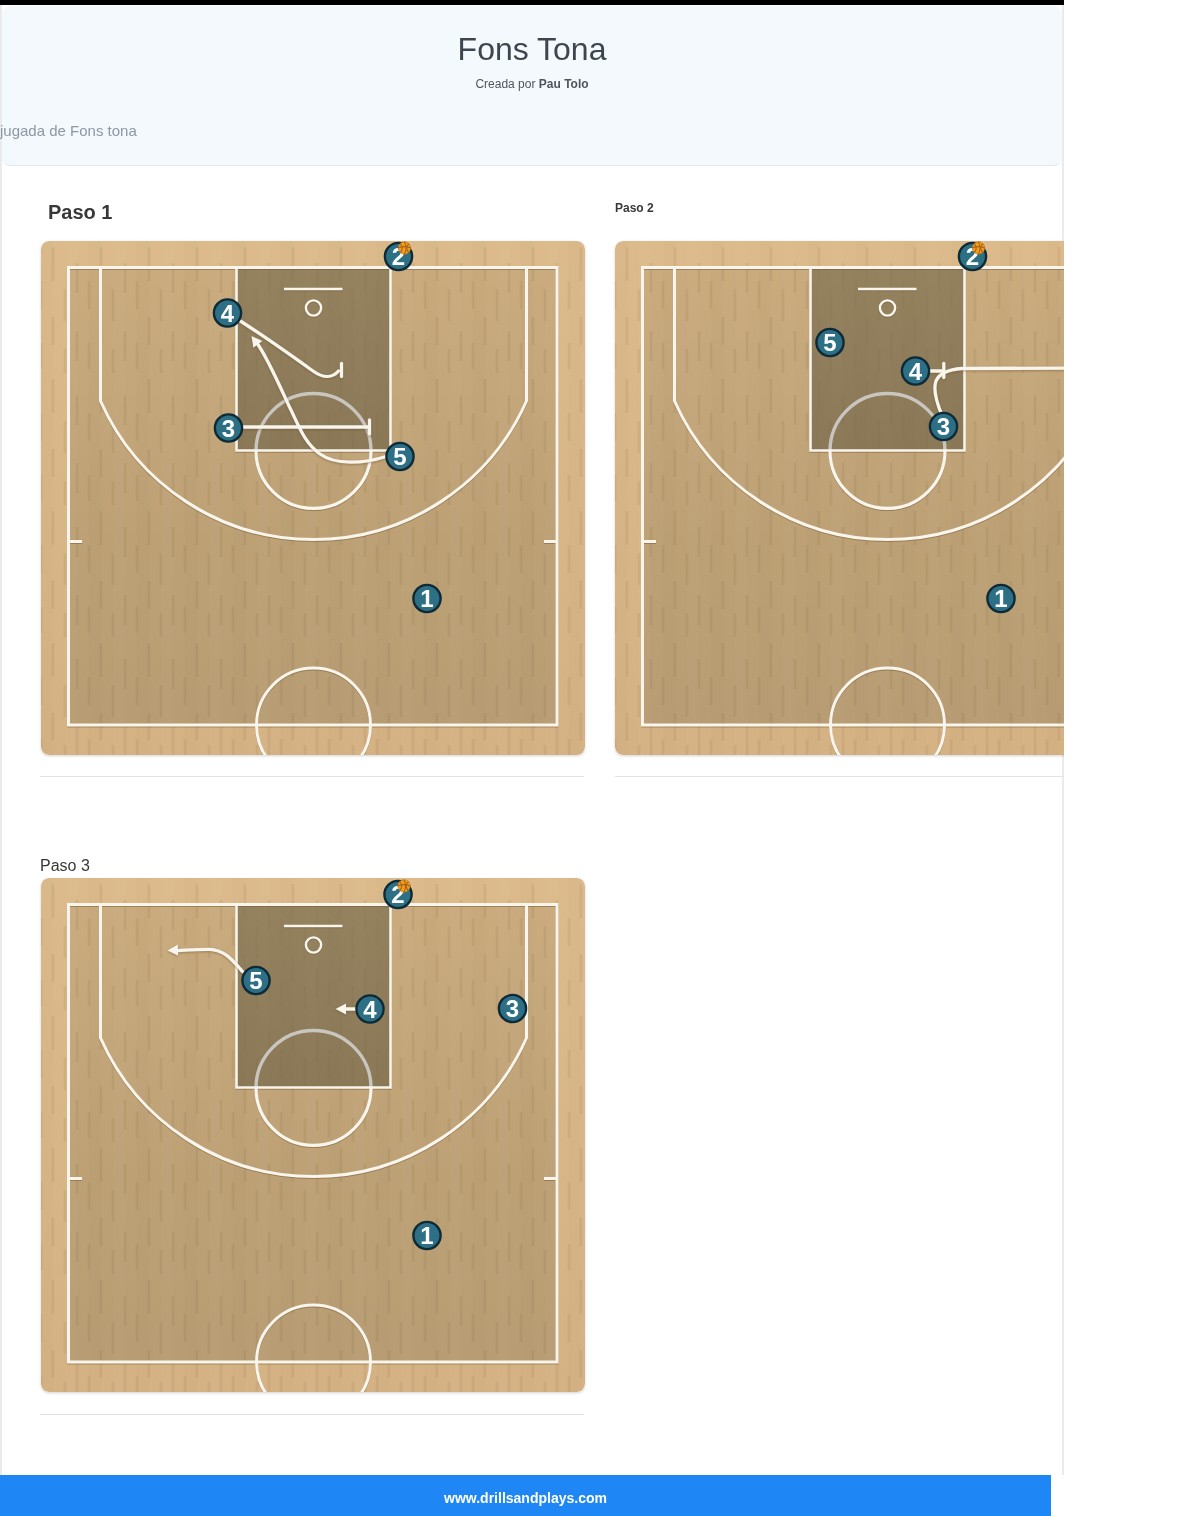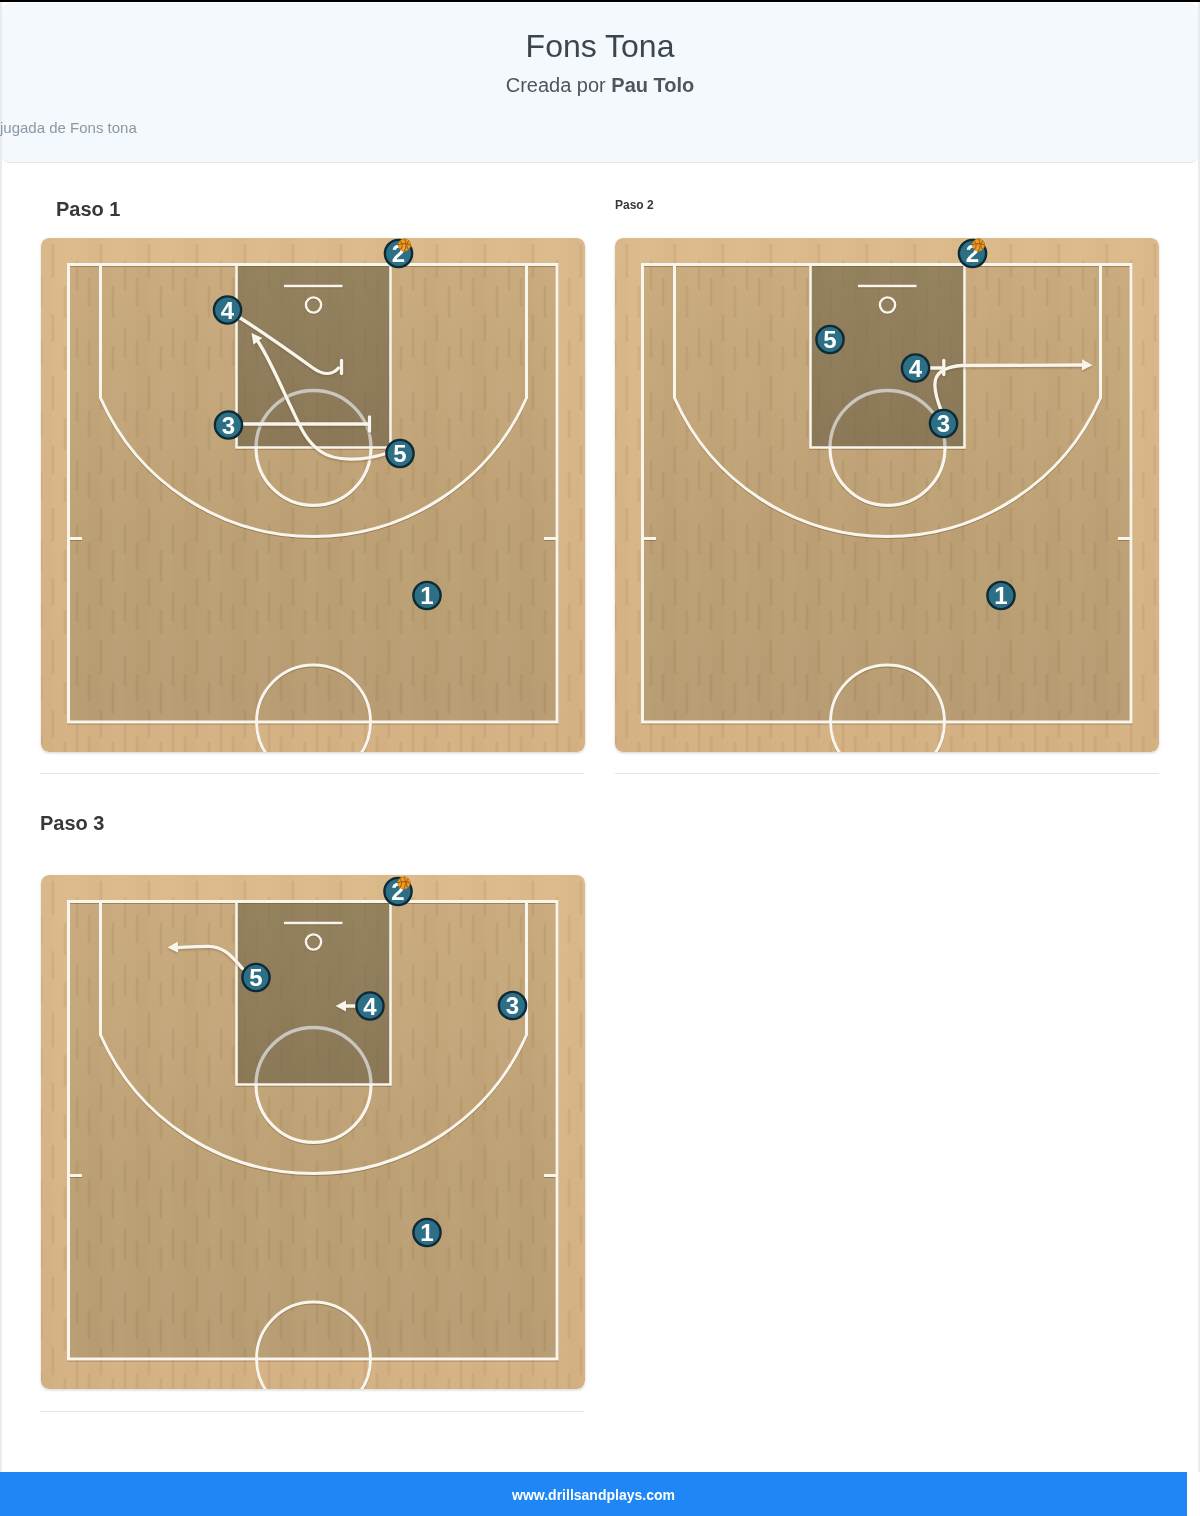--- a/index.html
+++ b/index.html
@@ -1,35 +1,35 @@
 <!DOCTYPE html>
 <html><head>
 <meta charset="utf-8">
 <style>
 * { margin:0; padding:0; box-sizing:border-box; }
 html,body { width:1200px; height:1516px; background:#ffffff; font-family:"Liberation Sans", sans-serif; }
-#page { position:relative; width:1200px; height:1516px; overflow:hidden; border-top:2px solid #000000; }
+#page { position:relative; width:1064px; height:1516px; overflow:hidden; border-top:5px solid #000000; }
 .abs { position:absolute; }
 </style>
 </head>
 <body>
 <div id="page">
 
 <div class="abs" style="left:0; top:0; width:2px; height:1470px; background:#ebebeb;"></div>
 <div class="abs" style="right:0; top:0; width:2px; height:1470px; background:#ebebeb;"></div>
 
 <div class="abs" style="left:2px; right:2px; top:1px; height:160px; background:#f4f9fd; border-radius:8px; border-bottom:1px solid #e7e7e7;"></div>
 
 <div class="abs" style="left:0; right:0; top:26px; text-align:center; font-size:32px; color:#3d454e;">Fons Tona</div>
 
-<div class="abs" style="left:0; right:0; top:72px; text-align:center; font-size:20px; color:#4e555c;">Creada por <b>Pau Tolo</b></div>
+<div class="abs" style="left:0; right:0; top:72px; text-align:center; font-size:12px; color:#4e555c;">Creada por <b>Pau Tolo</b></div>
 
 <div class="abs" style="left:0; right:0; top:117px; text-align:left; font-size:15px; color:#8c98a4;">jugada de Fons tona</div>
 
-<div class="abs" style="left:56px; top:196px; font-size:20px; font-weight:bold; color:#383838;">Paso 1</div>
+<div class="abs" style="left:48px; top:196px; font-size:20px; font-weight:bold; color:#383838;">Paso 1</div>
 
 <div class="abs" style="left:615px; top:196px; font-size:12px; font-weight:bold; color:#383838;">Paso 2</div>
 
 <div class="abs" style="left:41px; top:236px; box-shadow:0 1px 3px rgba(0,0,0,0.18); border-radius:8px;">
 <svg width="544" height="514" viewBox="0 0 544 514" xmlns="http://www.w3.org/2000/svg" style="display:block">
         <defs>
 <linearGradient id="gApron" x1="0" y1="0" x2="0" y2="1">
  <stop offset="0" stop-color="#dcba8b"></stop>
             <stop offset="1" stop-color="#d5b284"></stop>
 </linearGradient>
@@ -216,21 +216,21 @@
             </g>
           </g>
 </g>
       </svg>
 </div>
 
 <div class="abs" style="left:40px; top:771px; width:544px; height:1px; background:#e4e4e4;"></div>
 
 <div class="abs" style="left:615px; top:771px; width:544px; height:1px; background:#e4e4e4;"></div>
 
-<div class="abs" style="left:40px; top:810px; font-size:20px; font-weight:bold; color:#383838;">Paso 3</div>
+<div class="abs" style="left:40px; top:852px; font-size:16px; font-weight:normal; color:#383838;">Paso 3</div>
 
 <div class="abs" style="left:41px; top:873px; box-shadow:0 1px 3px rgba(0,0,0,0.18); border-radius:8px;">
 <svg width="544" height="514" viewBox="0 0 544 514" xmlns="http://www.w3.org/2000/svg" style="display:block">
 <g clip-path="url(#courtClip)">
 
 <rect x="0" y="0" width="544" height="514" rx="8" fill="url(#gApron)"></rect>
 
 <rect x="27" y="26" width="490" height="458" fill="url(#gFloor)"></rect>
 <rect x="0" y="0" width="544" height="514" fill="url(#planks)"></rect>
 

